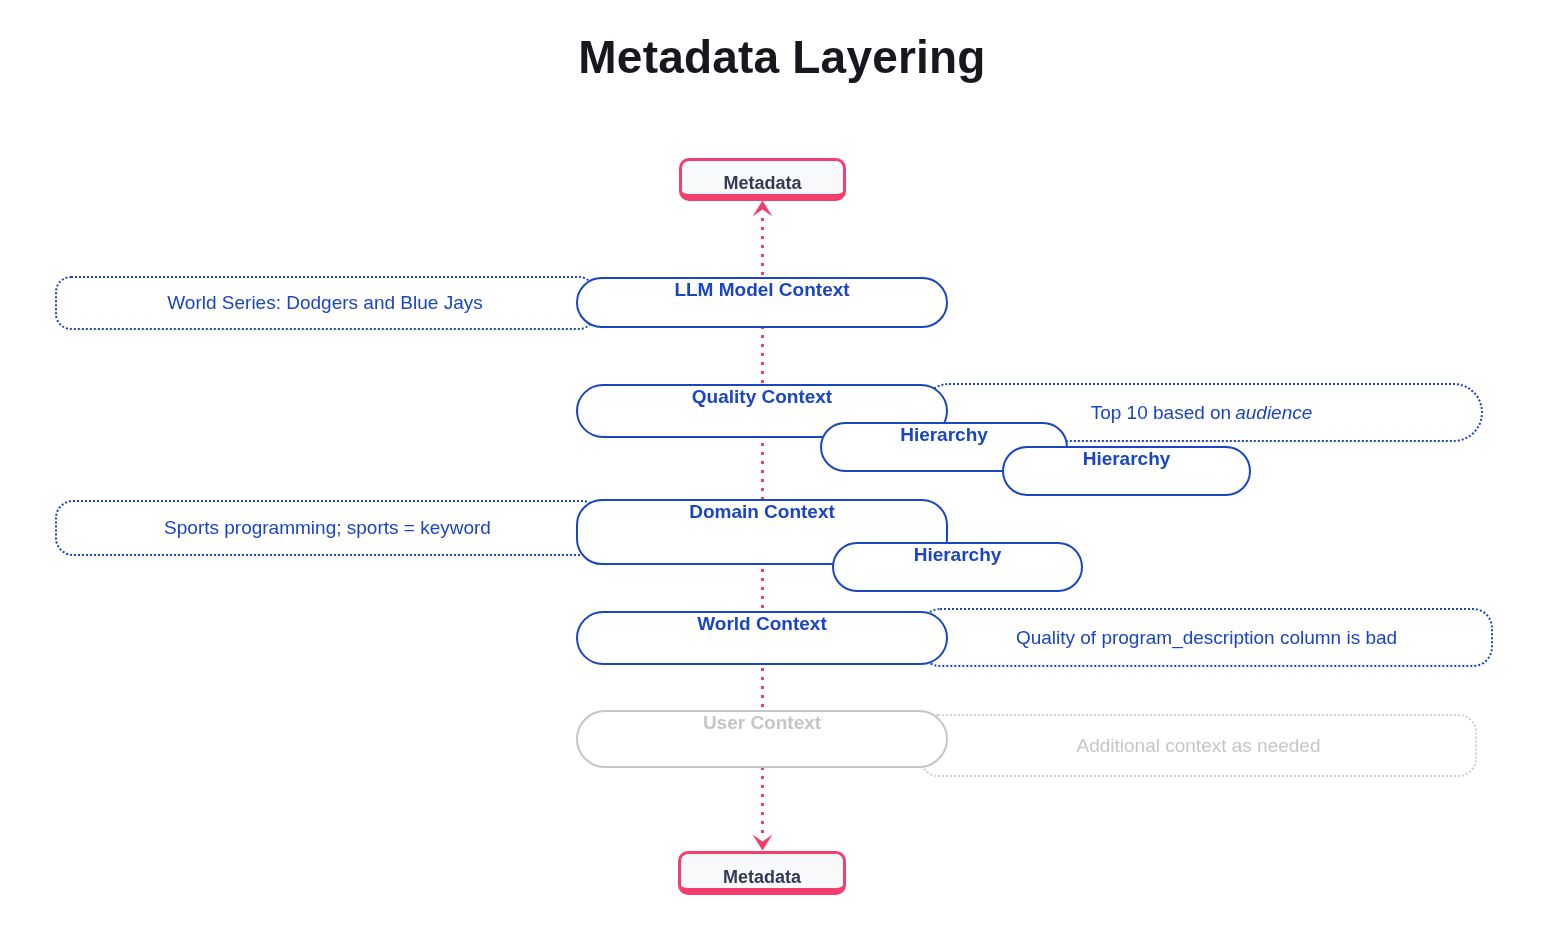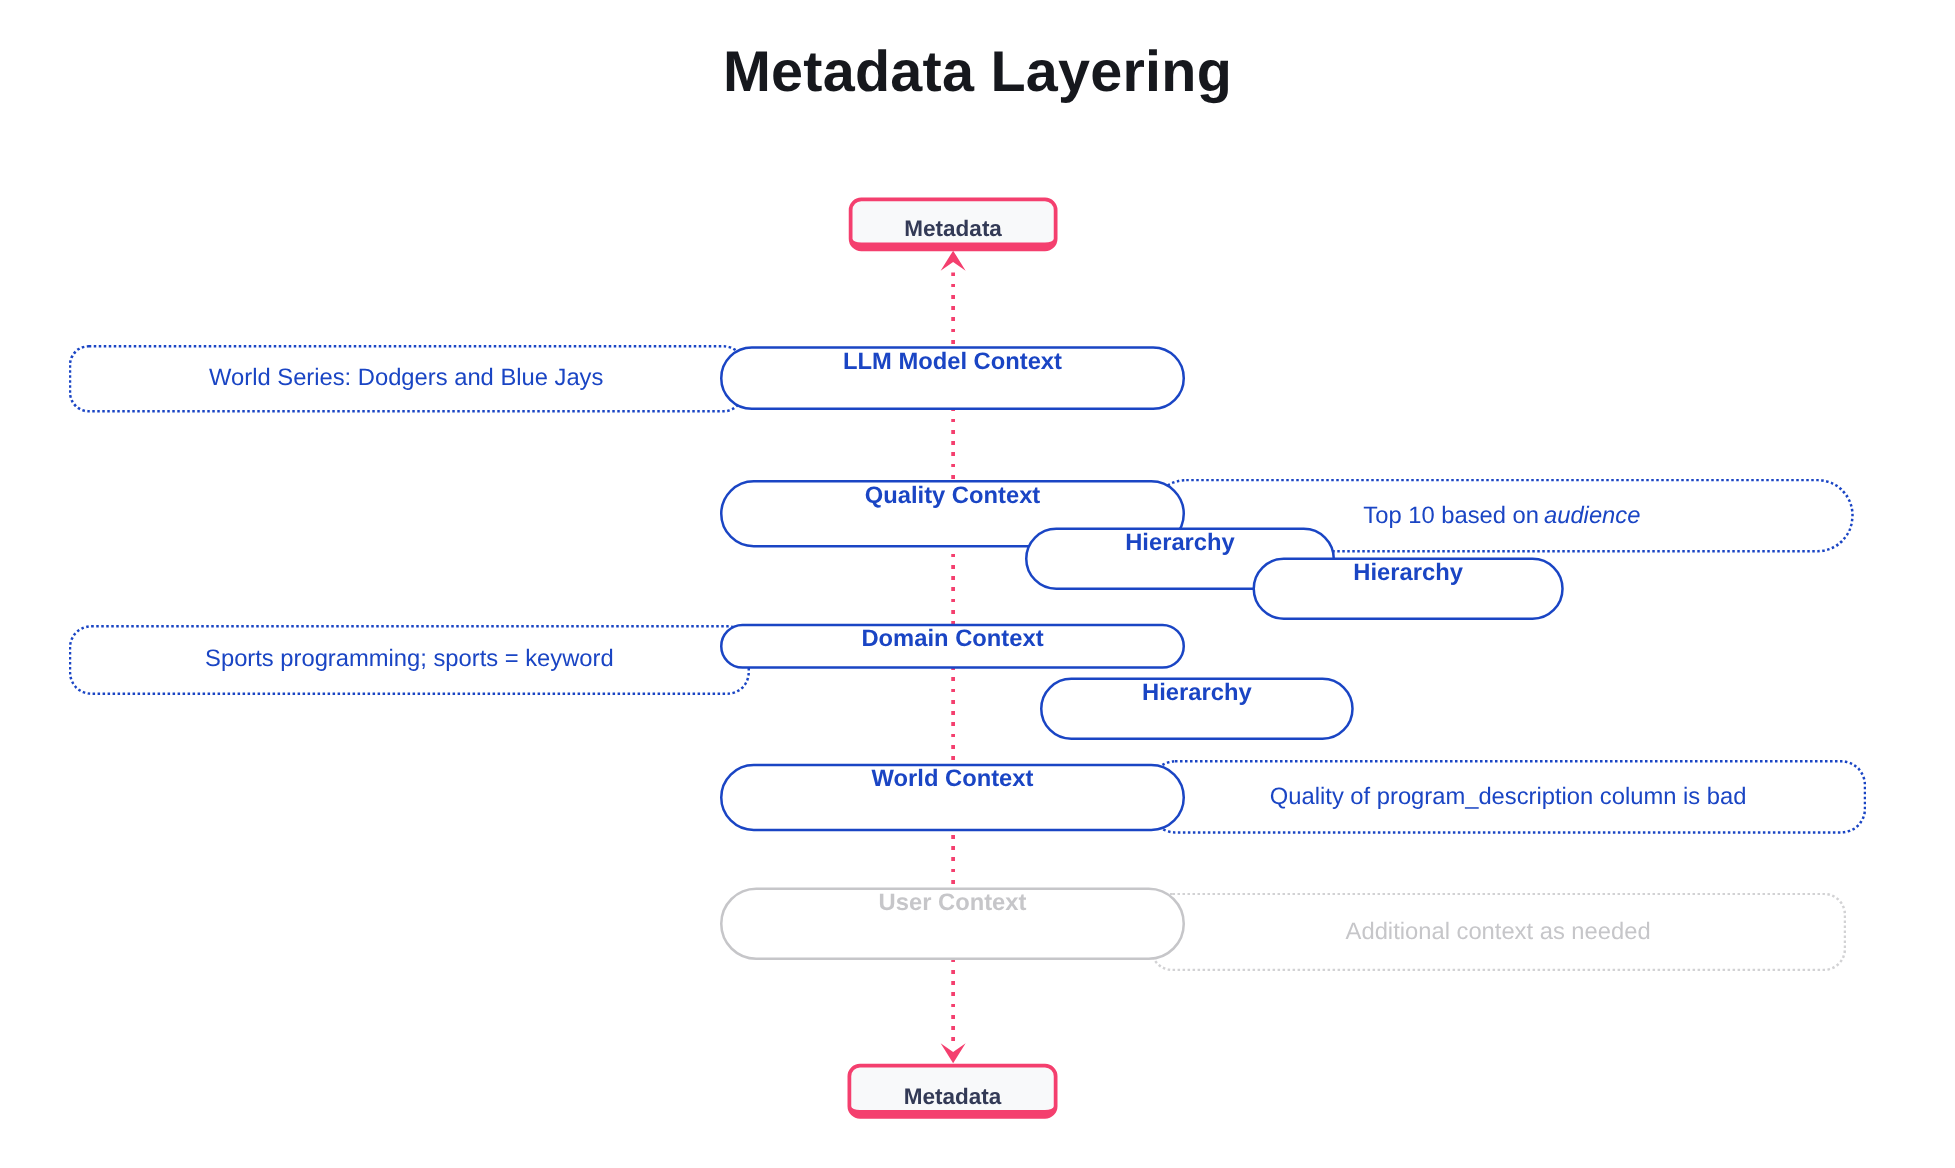--- a/index.html
+++ b/index.html
@@ -75,21 +75,21 @@
 
   .ann-row1{left:55px;top:276px;width:540px;height:54px;border-radius:16px;}
   .box-llm{left:576px;top:277px;width:372px;height:51px;border-radius:26px;z-index:3;}
 
   .ann-row2{left:920px;top:383px;width:563px;height:59px;border-radius:29px;}
   .box-business{left:576px;top:384px;width:372px;height:54px;border-radius:27px;z-index:3;}
   .box-ontology{left:820px;top:422px;width:248px;height:50px;border-radius:25px;z-index:4;}
   .box-hierarchy2{left:1002px;top:446px;width:249px;height:50px;border-radius:25px;z-index:5;}
 
   .ann-row3{left:55px;top:500px;width:545px;height:56px;border-radius:18px;}
-  .box-domain{left:576px;top:499px;width:372px;height:36px;border-radius:26px;z-index:3;}
+  .box-domain{left:576px;top:499px;width:372px;height:66px;border-radius:26px;z-index:3;}
   .box-hierarchy3{left:832px;top:542px;width:251px;height:50px;border-radius:25px;z-index:4;}
 
   .ann-row4{left:920px;top:608px;width:573px;height:59px;border-radius:20px;}
   .box-data{left:576px;top:611px;width:372px;height:54px;border-radius:27px;z-index:3;}
 
   .ann-row5{left:920px;top:714px;width:557px;height:63px;border-radius:18px;}
   .box-user{left:576px;top:710px;width:372px;height:58px;border-radius:29px;z-index:3;}
 </style>
 </head>
 <body>

